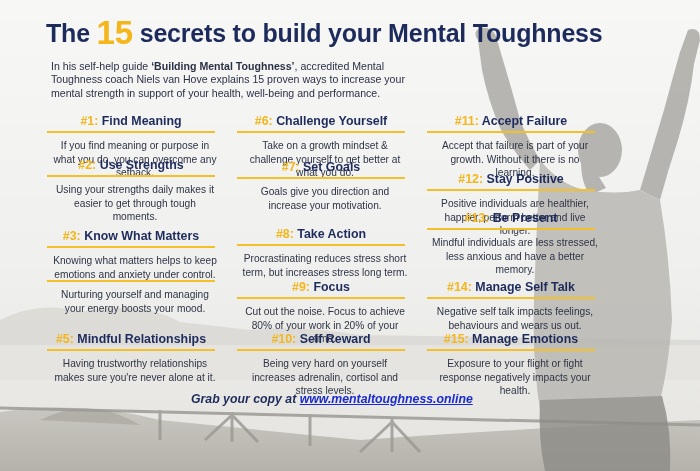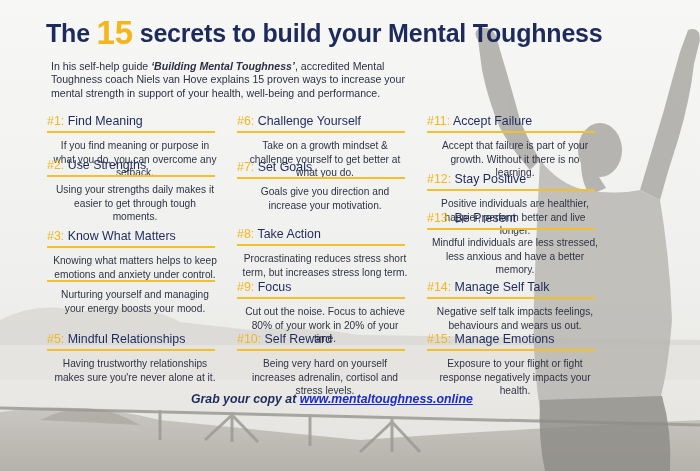--- a/index.html
+++ b/index.html
@@ -15,31 +15,31 @@
     position: absolute; left: 46px; top: 14px;
     font-size: 25px; font-weight: bold; color: #1d2b5c; letter-spacing: -0.2px;
     white-space: nowrap;
   }
   .title .num { color: #f4b61a; font-size: 33px; vertical-align: -2px; }
 
   .intro {
     position: absolute; left: 51px; top: 60px; width: 360px;
     font-size: 10.6px; line-height: 13.3px; color: #2b3145;
   }
-  .intro .book { font-weight: bold; font-style: italic; }
+  .intro .book { font-weight: bold; }
 
   .col { position: absolute; top: 113px; width: 168px; }
   .col1 { left: 47px; }
   .col2 { left: 237px; }
   .col3 { left: 427px; }
 
   .secret { position: absolute; left: 0; width: 168px; }
   .secret .head {
-    font-size: 12.4px; font-weight: normal; color: #1d2b5c; white-space: nowrap;
-    height: 17px; line-height: 16px;
+    font-size: 12.4px; font-weight: bold; color: #1d2b5c; white-space: nowrap;
+    height: 17px; line-height: 16px; text-align: center;
   }
   .secret .head .n { color: #f4b61a; }
   .secret .rule { height: 2px; background: #f4c02a; margin: 1px 0 0 0; }
   .secret .desc {
     margin: 6px 0 0 4px; font-size: 10.2px; line-height: 13.6px; color: #2e3446;
     width: 168px;
     text-align: center;
   }
 
   .cta {

